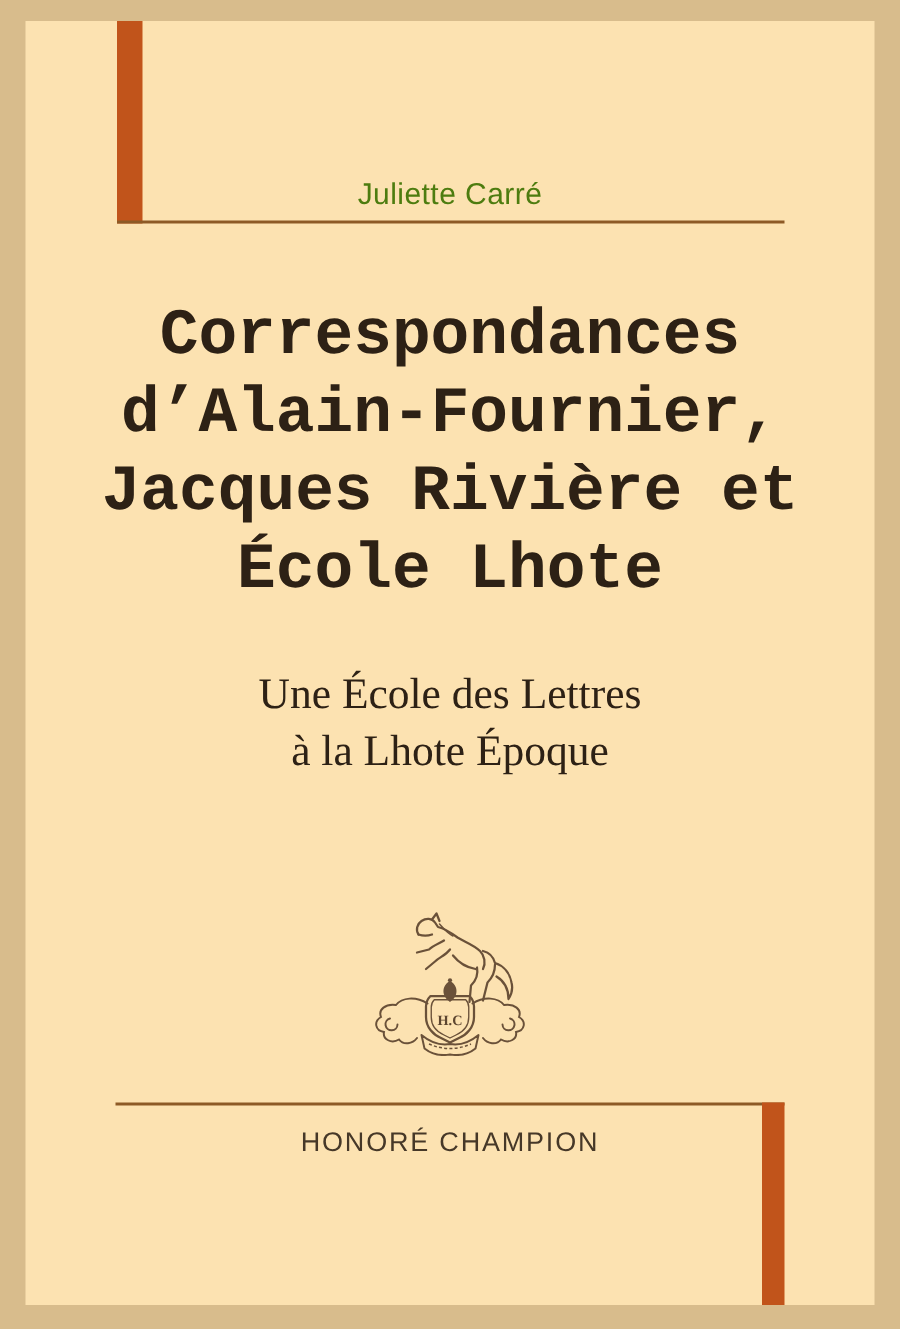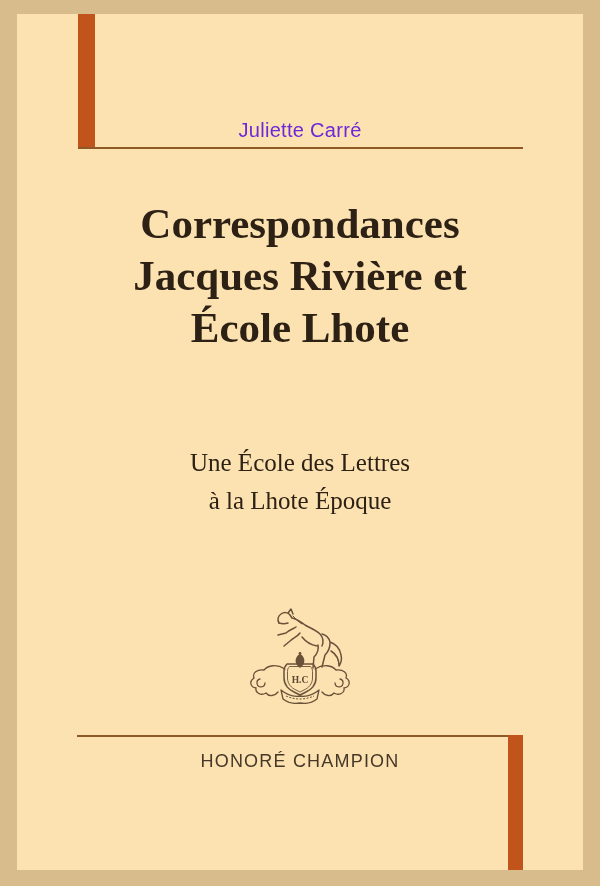--- a/index.html
+++ b/index.html
@@ -42,43 +42,43 @@
     background: #8d5a26;
   }
   .author {
     position: absolute;
     top: 104px;
     left: 0;
     width: 100%;
     text-align: center;
     font-size: 20px;
     line-height: 24px;
-    color: #6d28d9;
+    color: #4d7c0f;
     letter-spacing: 0.3px;
   }
   .title {
     position: absolute;
     top: 184px;
     left: 0;
     width: 100%;
     text-align: center;
-    font-family: Liberation Serif, serif;
+    font-family: Liberation Mono, monospace;
     font-weight: bold;
     font-size: 43px;
     line-height: 52px;
     color: #2d2115;
   }
   .subtitle {
     position: absolute;
     top: 430px;
     left: 0;
     width: 100%;
     text-align: center;
     font-family: "Liberation Serif", serif;
-    font-size: 25px;
+    font-size: 29px;
     line-height: 38px;
     color: #2d2115;
   }
   .emblem {
     position: absolute;
     left: 231px;
     top: 592px;
     width: 104px;
     height: 98px;
   }
@@ -122,20 +122,21 @@
 <div class="page">
   <div class="cover">
 
     <div class="bar-top"></div>
     <div class="rule-top"></div>
 
     <div class="author">Juliette Carré</div>
 
     <div class="title">
       <div>Correspondances</div>
+      <div>d’Alain-Fournier,</div>
       <div>Jacques Rivière et</div>
       <div>École Lhote</div>
     </div>
 
     <div class="subtitle">
       <div>Une École des Lettres</div>
       <div>à la Lhote Époque</div>
     </div>
 
     <div class="emblem">

